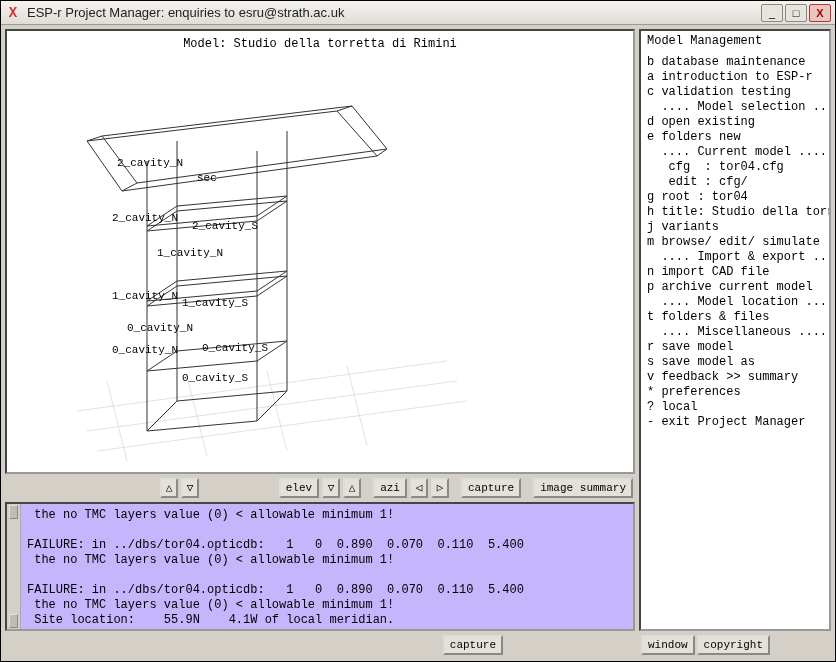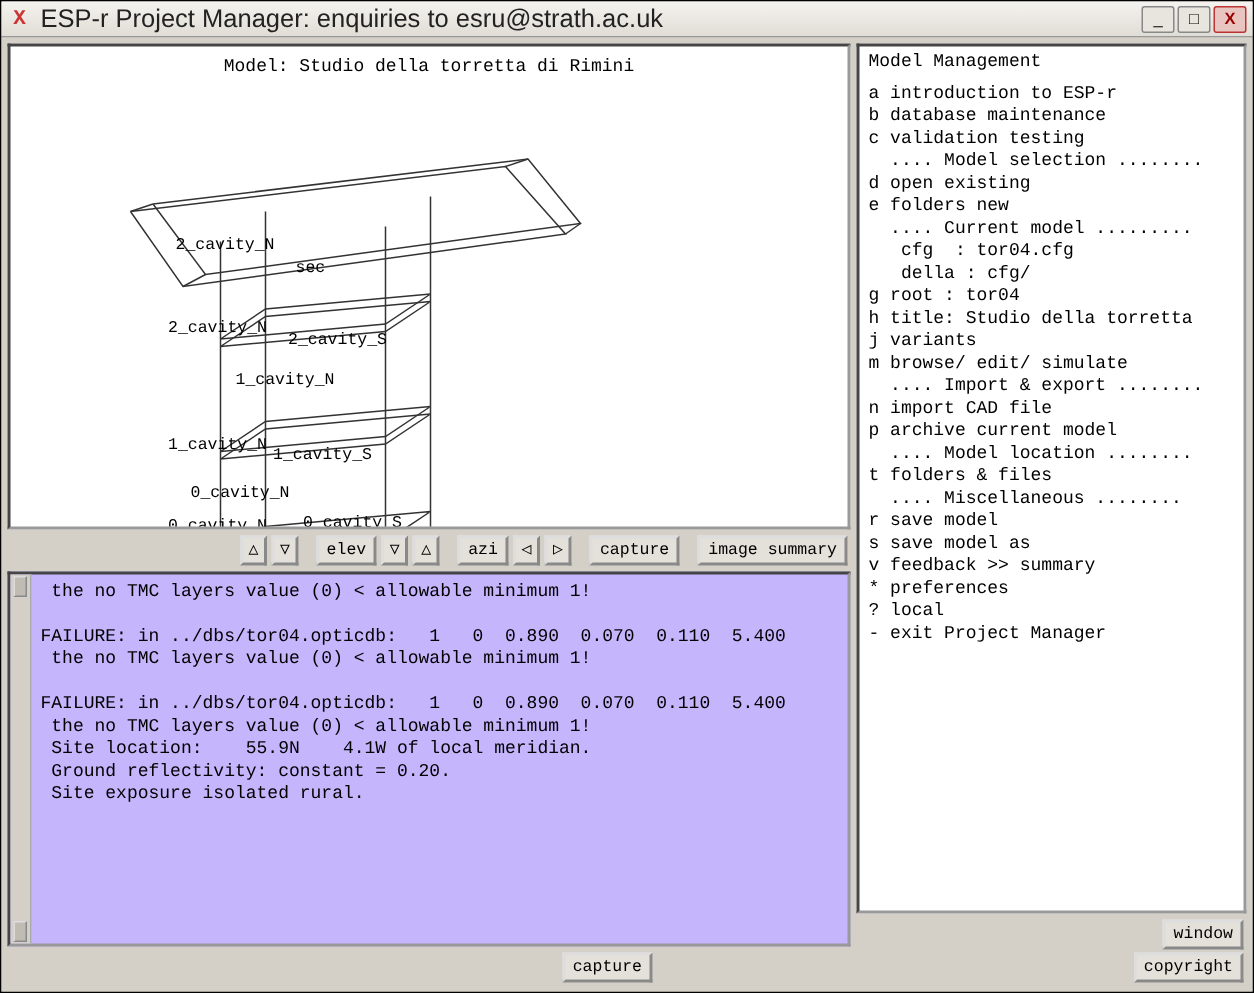--- a/index.html
+++ b/index.html
@@ -28,21 +28,21 @@
     border-bottom: 1px solid #999;
   }
   .titlebar-icon {
     width: 16px; height: 16px;
     margin-right: 6px;
     display: flex; align-items: center; justify-content: center;
     color: #c33;
     font-weight: bold;
     font-size: 14px;
   }
-  .titlebar-text { flex: 1; font-family: sans-serif; font-size: 17px; color: #222; }
+  .titlebar-text { flex: 1; font-family: sans-serif; font-size: 13px; color: #222; }
   .win-btns { display: flex; gap: 2px; }
   .win-btn {
     width: 22px; height: 18px;
     border: 1px solid #888;
     background: #e8e5de;
     display: flex; align-items: center; justify-content: center;
     font-family: sans-serif; font-size: 11px;
     border-radius: 2px;
   }
   .win-btn.close { border-color: #b33; background: #e8c5c0; color: #900; font-weight:bold;}
@@ -55,21 +55,21 @@
     min-height: 0;
   }
   .left-col {
     flex: 1;
     display: flex;
     flex-direction: column;
     gap: 2px;
     min-width: 0;
   }
   .viewport {
-    height: 324px;
+    height: 445px;
     background: #fff;
     border: 2px inset #999;
     position: relative;
     overflow: hidden;
   }
   .viewport-title {
     text-align: center;
     padding: 6px 0 2px 0;
   }
   .wireframe-svg {
@@ -120,38 +120,38 @@
     white-space: pre;
     overflow: hidden;
     line-height: 15px;
   }
   .log-bottom {
     display: flex;
     justify-content: flex-end;
     padding: 2px 2px;
   }
   .right-col {
-    width: 260px;
+    width: 192px;
     display: flex;
     flex-direction: column;
     gap: 2px;
   }
   .menu-panel {
     flex: 1;
     border: 2px inset #999;
     background: #fff;
     padding: 3px 6px;
     overflow: hidden;
     line-height: 15px;
   }
   .menu-title { margin-bottom: 6px; }
   .menu-item { white-space: pre; cursor: default; }
   .right-btns {
     display: flex;
-    flex-direction: column;
+    flex-direction: row;
     align-items: flex-end;
     gap: 2px;
     padding: 2px;
   }
 </style>
 </head>
 <body>
 
 <div class="window">
 
@@ -258,29 +258,29 @@
         <div class="tb-btn">capture</div>
         <div style="width:130px;"></div>
       </div>
 
     </div>
 
     <div class="right-col">
       <div class="menu-panel">
         <div class="menu-title">Model Management</div>
         <div id="menu-items">
+            <div class="menu-item">b database maintenance</div>
             <div class="menu-item">a introduction to ESP-r</div>
-            <div class="menu-item">b database maintenance</div>
             <div class="menu-item">c validation testing</div>
             <div class="menu-item">  .... Model selection ........</div>
             <div class="menu-item">d open existing</div>
             <div class="menu-item">e folders new</div>
             <div class="menu-item">  .... Current model .........</div>
             <div class="menu-item">   cfg  : tor04.cfg</div>
-            <div class="menu-item">   della : cfg/</div>
+            <div class="menu-item">   edit : cfg/</div>
             <div class="menu-item">g root : tor04</div>
             <div class="menu-item">h title: Studio della torretta</div>
             <div class="menu-item">j variants</div>
             <div class="menu-item">m browse/ edit/ simulate</div>
             <div class="menu-item"></div>
             <div class="menu-item">  .... Import &amp; export ........</div>
             <div class="menu-item">n import CAD file</div>
             <div class="menu-item">p archive current model</div>
             <div class="menu-item">  .... Model location ........</div>
             <div class="menu-item">t folders &amp; files</div>

